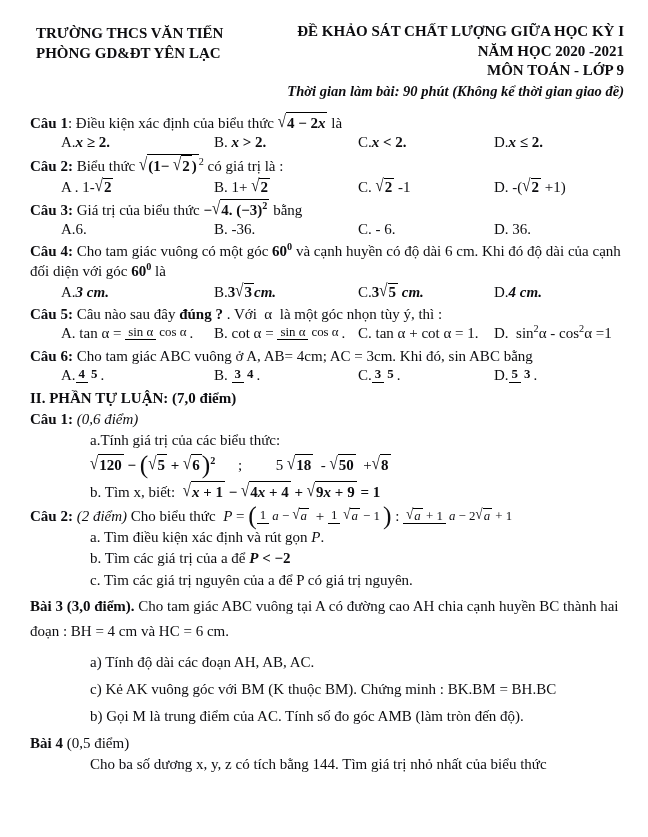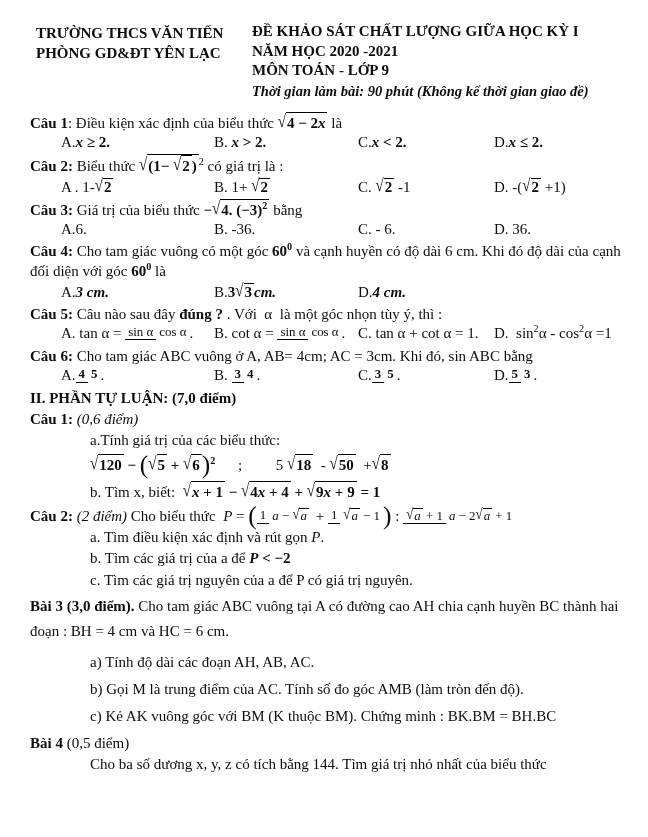--- a/index.html
+++ b/index.html
@@ -3,21 +3,21 @@
 <meta charset="utf-8">
 <style>
   *{box-sizing:border-box}
   html,body{margin:0;padding:0}
   body{width:648px;height:837px;background:#fff;color:#0d0d10;
        font-family:"Liberation Serif","DejaVu Serif",serif;font-size:15px;overflow:hidden}
   .page{padding:22px 24px 0 30px}
 
   .header{display:flex;margin-bottom:12px}
   .h-left{width:222px;font-weight:bold;line-height:1.3;padding-left:6px;white-space:nowrap;padding-top:2px}
-  .h-right{flex:1;text-align:left;font-weight:bold;line-height:1.3}
+  .h-right{flex:1;text-align:right;font-weight:bold;line-height:1.3}
   .time{font-weight:bold;font-style:italic;font-size:14.5px;margin-top:1px;white-space:pre-wrap}
 
   .line{white-space:pre-wrap;line-height:1.34;margin:1px 0}
   .para{line-height:1.38;margin:1px 0;white-space:pre-wrap}
   .opts{display:flex;align-items:center;padding-left:31px;margin:1px 0 3px}
   .opt{white-space:pre-wrap}
   .opt:nth-child(1){width:153px}
   .opt:nth-child(2){width:144px}
   .opt:nth-child(3){width:136px}
   .indent2{padding-left:60px}
@@ -87,20 +87,21 @@
     <span class="opt">A.6.</span>
     <span class="opt">B. -36.</span>
     <span class="opt">C. - 6.</span>
     <span class="opt">D. 36.</span>
   </div>
 
   <div class="para"><span class="b">Câu 4:</span> Cho tam giác vuông có một góc <span class="m">60<sup>0</sup></span> và cạnh huyền có độ dài 6 cm. Khi đó độ dài của cạnh đối diện với góc <span class="m">60<sup>0</sup></span> là</div>
   <div class="opts">
     <span class="opt">A.<span class="mi">3 cm.</span></span>
     <span class="opt">B.<span class="m">3</span><span class="sqrt mb"><span class="rad">√</span><span class="rb">3</span></span><span class="mi">cm.</span></span>
+    <span class="opt">C.<span class="m">3</span><span class="sqrt mb"><span class="rad">√</span><span class="rb">5</span></span><span class="mi"> cm.</span></span>
     <span class="opt">D.<span class="mi">4 cm.</span></span>
   </div>
 
   <div class="line"><span class="b">Câu 5:</span> Câu nào sau đây <span class="b">đúng ?</span> . Với  α  là một góc nhọn tùy ý, thì :</div>
   <div class="opts">
     <span class="opt">A. tan α = <span class="frac"><span class="fn">sin α</span><span class="fd">cos α</span></span>.</span>
     <span class="opt">B. cot α = <span class="frac"><span class="fn">sin α</span><span class="fd">cos α</span></span>.</span>
     <span class="opt">C. tan α + cot α = 1.</span>
     <span class="opt">D.  sin<sup>2</sup>α - cos<sup>2</sup>α =1</span>
   </div>
@@ -120,19 +121,19 @@
   <div class="line indent2 mt4"><span class="sqrt mb"><span class="rad">√</span><span class="rb">120</span></span><span class="m"> − </span><span class="bigp">(</span><span class="sqrt mb"><span class="rad">√</span><span class="rb">5</span></span><span class="m"> + </span><span class="sqrt mb"><span class="rad">√</span><span class="rb">6</span></span><span class="bigp">)</span><span class="m"><sup>2</sup></span>      ;         5 <span class="sqrt mb"><span class="rad">√</span><span class="rb">18</span></span>  - <span class="sqrt mb"><span class="rad">√</span><span class="rb">50</span></span>  +<span class="sqrt mb"><span class="rad">√</span><span class="rb">8</span></span></div>
   <div class="line indent2 mt6">b. Tìm x, biết:  <span class="sqrt mb"><span class="rad">√</span><span class="rb"><span class="mi">x</span> + 1</span></span><span class="m"> − </span><span class="sqrt mb"><span class="rad">√</span><span class="rb">4<span class="mi">x</span> + 4</span></span><span class="m"> + </span><span class="sqrt mb"><span class="rad">√</span><span class="rb">9<span class="mi">x</span> + 9</span></span><span class="m"> = 1</span></div>
 
   <div class="line mt4"><span class="b">Câu 2: </span><span class="i">(2 điểm)</span> Cho biểu thức  <span class="i">P</span> = <span class="bigp">(</span><span class="frac"><span class="fn">1</span><span class="fd"><span class="i">a</span> − <span class="sqrt"><span class="rad">√</span><span class="rb"><span class="i">a</span></span></span></span></span> + <span class="frac"><span class="fn">1</span><span class="fd"><span class="sqrt"><span class="rad">√</span><span class="rb"><span class="i">a</span></span></span> − 1</span></span><span class="bigp">)</span> : <span class="frac"><span class="fn"><span class="sqrt"><span class="rad">√</span><span class="rb"><span class="i">a</span></span></span> + 1</span><span class="fd"><span class="i">a</span> − 2<span class="sqrt"><span class="rad">√</span><span class="rb"><span class="i">a</span></span></span> + 1</span></span></div>
   <div class="line indent2">a. Tìm điều kiện xác định và rút gọn <span class="i">P</span>.</div>
   <div class="line indent2">b. Tìm các giá trị của a để <span class="mi">P</span><span class="m"> &lt; −2</span></div>
   <div class="line indent2">c. Tìm các giá trị nguyên của a để P có giá trị nguyên.</div>
 
   <div class="para wide mt4"><span class="b">Bài 3 (3,0 điểm).</span> Cho tam giác ABC vuông tại A có đường cao AH chia cạnh huyền BC thành hai đoạn : BH = 4 cm và HC = 6 cm.</div>
   <div class="line indent2 sp8">a) Tính độ dài các đoạn AH, AB, AC.</div>
+  <div class="line indent2 sp8">c) Kẻ AK vuông góc với BM (K thuộc BM). Chứng minh : BK.BM = BH.BC</div>
   <div class="line indent2 sp8">b) Gọi M là trung điểm của AC. Tính số đo góc AMB (làm tròn đến độ).</div>
-  <div class="line indent2 sp8">c) Kẻ AK vuông góc với BM (K thuộc BM). Chứng minh : BK.BM = BH.BC</div>
 
   <div class="line"><span class="b">Bài 4</span> (0,5 điểm)</div>
   <div class="line indent2">Cho ba số dương x, y, z có tích bằng 144. Tìm giá trị nhỏ nhất của biểu thức</div>
 
 </div>
 
 </body></html>

